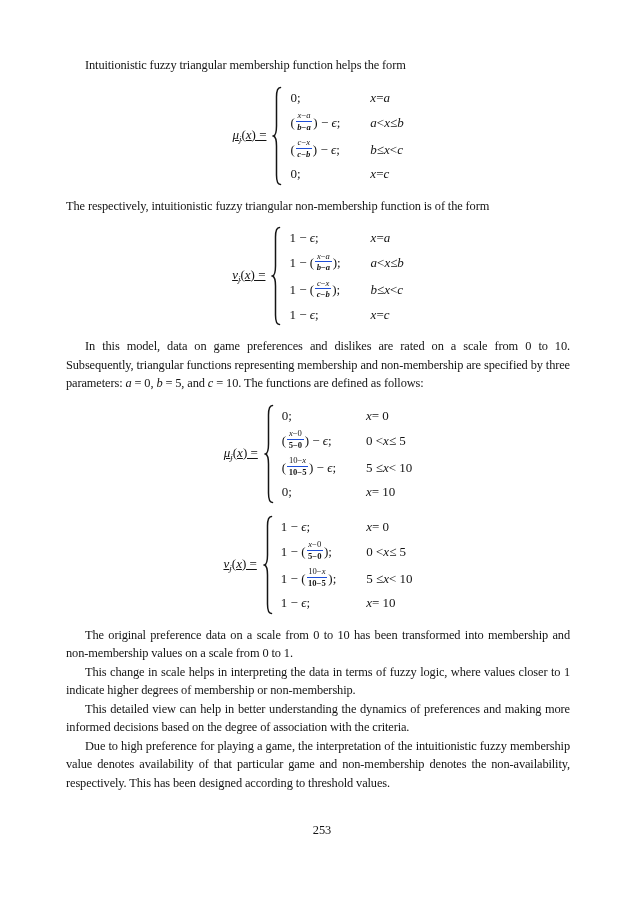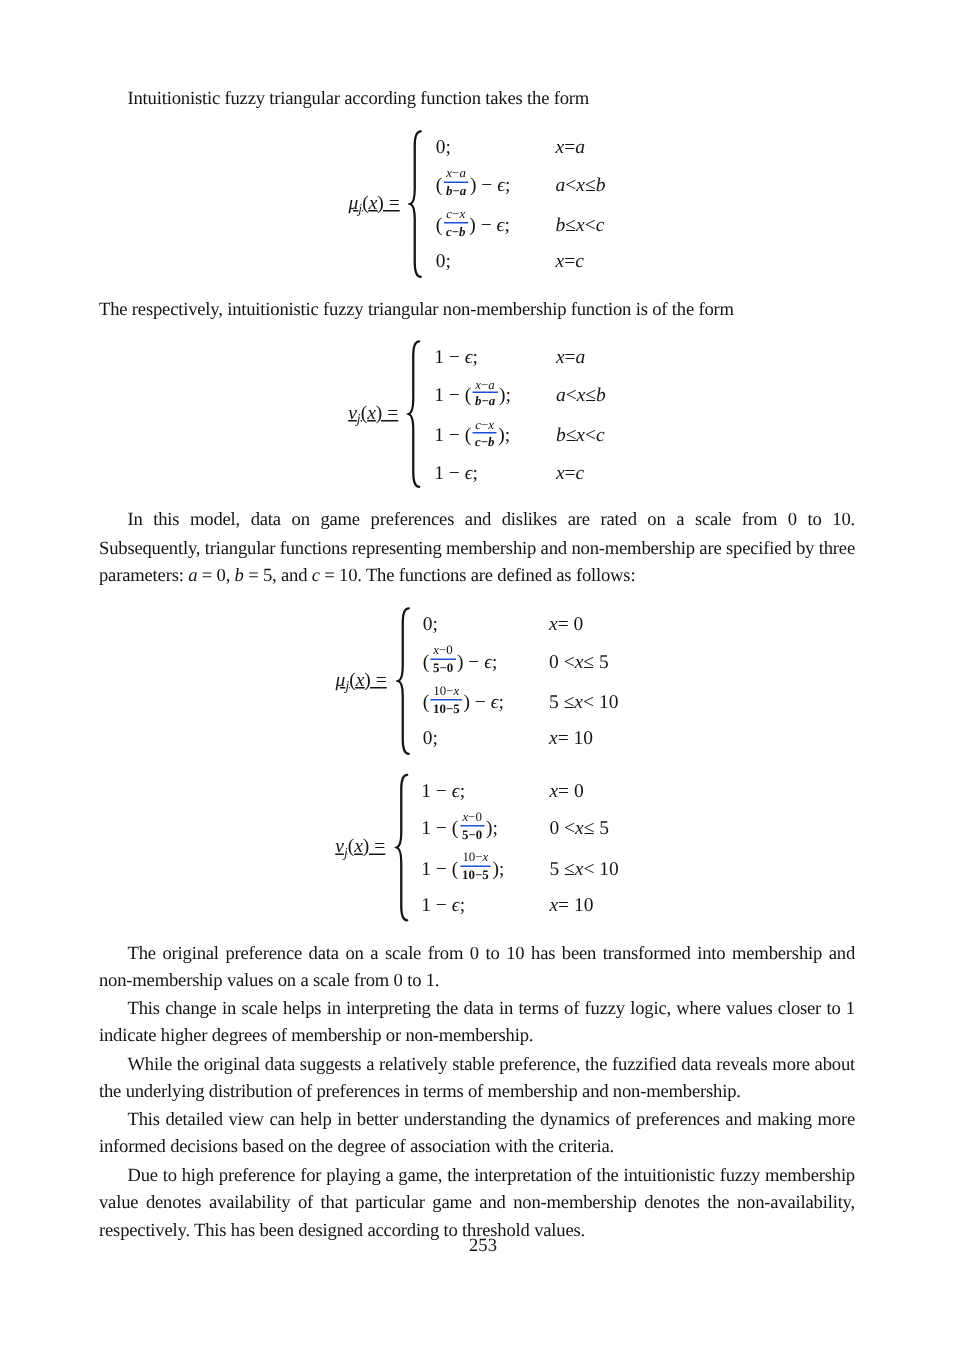--- a/index.html
+++ b/index.html
@@ -92,21 +92,21 @@
     width: 100%;
     text-align: center;
     font-size: 12.4px;
   }
 </style>
 </head>
 <body>
 
 <div class="page">
 
-  <p class="para indent">Intuitionistic fuzzy triangular according function takes the form</p>
+  <p class="para indent">Intuitionistic fuzzy triangular membership function helps the form</p>
 
   <div class="formula">
       <span class="lhs"><i>μ</i><sub><i>j</i></sub>(<i>x</i>) =</span>
       <span class="brace">
         <svg viewBox="0 0 20 200" preserveAspectRatio="none">
           <path d="M17 3 Q9 3 9 22 L9 80 Q9 98 3 100 Q9 102 9 120 L9 178 Q9 197 17 197" fill="none" stroke="#141414" stroke-width="1.5" stroke-linecap="round" vector-effect="non-scaling-stroke"></path>
         </svg>
       </span>
       <div class="cases">
         <span class="expr case-plain">
@@ -250,21 +250,20 @@
           <span>1 − <i>ϵ</i>;</span>
         </span>
         <span class="cond case-plain"><i>x</i> = 10</span>
       </div>
     </div>
 
   <p class="para indent justify">The original preference data on a scale from 0 to 10 has been transformed into membership and non-membership values on a scale from 0 to 1.</p>
 
   <p class="para indent justify">This change in scale helps in interpreting the data in terms of fuzzy logic, where values closer to 1 indicate higher degrees of membership or non-membership.</p>
 
-  <p class="para indent justify">While the original data suggests a relatively stable preference, the fuzzified data reveals more about the underlying distribution of preferences in terms of membership and non-membership.</p>
 
   <p class="para indent justify">This detailed view can help in better understanding the dynamics of preferences and making more informed decisions based on the degree of association with the criteria.</p>
 
   <p class="para indent justify">Due to high preference for playing a game, the interpretation of the intuitionistic fuzzy membership value denotes availability of that particular game and non-membership denotes the non-availability, respectively. This has been designed according to threshold values.</p>
 
   <div class="footer">
     <span>253</span>
   </div>
 
 </div>

